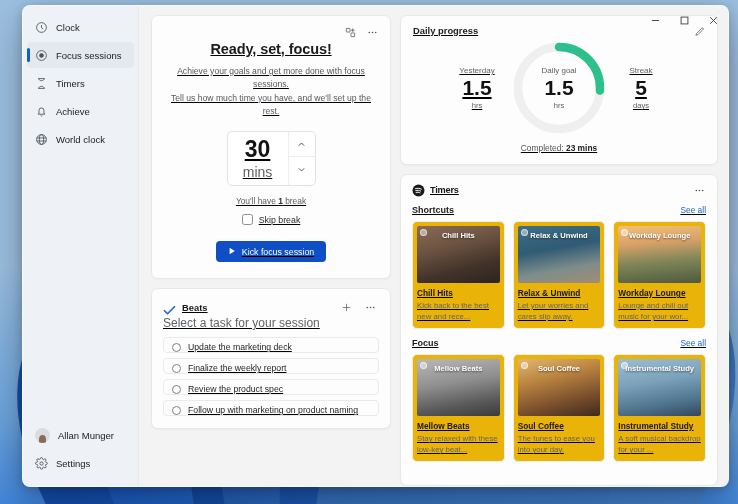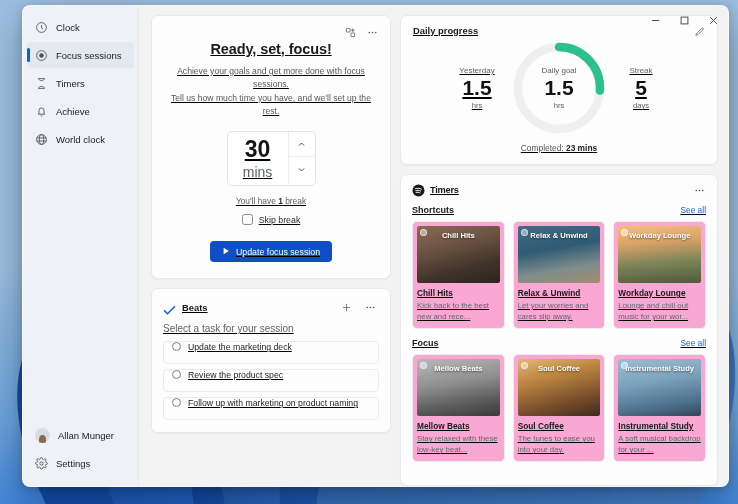--- a/index.html
+++ b/index.html
@@ -144,25 +144,25 @@
     height: 21px; padding: 0 12px;
     display: flex; align-items: center; gap: 6px;
     font-size: 8.8px; font-family: inherit; cursor: default;
   }
   .start-btn svg { width: 8px; height: 8px; }
   
   .tasks-card { padding: 9px 11px 12px 11px; }
   .tasks-head { display: flex; align-items: center; gap: 6px; }
   .todo-ico { width: 13px; height: 11px; }
   .tasks-label { font-size: 9.4px; font-weight: bold; color: #1b1b1b; flex: 1; }
-  .tasks-sub { font-size: 10px; color: #5f6367; margin-top: 7px; }
+  .tasks-sub { font-size: 12px; color: #5f6367; }
   .task-list { margin-top: 7px; display: flex; flex-direction: column; gap: 5px; }
   .task {
-    display: flex; align-items: flex-start; gap: 7px;
-    height: 23px; padding: 0 8px;
+    display: flex; align-items: flex-end; gap: 7px;
+    height: 16px; padding: 0 8px;
     border: 1px solid #eaeaea; border-radius: 4px;
     background: #fdfdfd; cursor: default;
   }
   .radio { width: 9px; height: 9px; border: 1.1px solid #7f8386; border-radius: 50%; flex: 0 0 9px; }
   .task-text { font-size: 8.7px; color: #1c1e20; }
   
   .prog-card { padding: 9px 12px 11px 12px; position: relative; }
   .prog-head { font-size: 9.4px; font-weight: bold; color: #1b1b1b; }
   .pencil { position: absolute; top: 7px; right: 9px; width: 17px; height: 17px;
     display: flex; align-items: center; justify-content: center; color: #4b4f53; cursor: default; border-radius: 3px; }
@@ -187,21 +187,21 @@
   .spot-name { font-size: 9.2px; font-weight: bold; color: #151515; letter-spacing: -.2px; }
   .spot-more { position: absolute; top: 7px; right: 9px; width: 17px; height: 17px;
     display: flex; align-items: center; justify-content: center; color: #4b4f53; border-radius: 3px; cursor: default; }
   .spot-more svg { width: 11px; height: 11px; }
   .sec-head { display: flex; align-items: baseline; justify-content: space-between; margin-top: 9px; }
   .sec-title { font-size: 9px; font-weight: bold; color: #1b1b1b; }
   .see-all { font-size: 8.4px; color: #1264c4; cursor: default; }
   .tiles { display: flex; gap: 8px; margin-top: 6px; }
   .tile {
     flex: 1; border: 1px solid #ededed; border-radius: 5px;
-    background: #f9a8d4; padding: 4px 4px 6px 4px; cursor: default; overflow: hidden;
+    background: #eab308; padding: 4px 4px 6px 4px; cursor: default; overflow: hidden;
   }
   .art {
     position: relative; width: 100%; height: 57px; border-radius: 2px;
     overflow: hidden; display: block;
   }
   .art-badge {
     position: absolute; top: 3px; left: 3px; width: 7px; height: 7px;
     border-radius: 50%; background: rgba(255,255,255,.45);
     border: .8px solid rgba(255,255,255,.6);
   }
@@ -381,21 +381,21 @@
           <span class="skip-label">Skip break</span>
         </div>
 
         <div class="start-wrap">
           <button class="start-btn">
             <span>
               <svg viewBox="0 0 10 10" fill="currentColor">
                   <path d="M2 1l6.5 4L2 9z"></path>
                 </svg>
             </span>
-            <span>Update focus session</span>
+            <span>Kick focus session</span>
           </button>
         </div>
       </div>
 
       <div class="card tasks-card">
         <div class="tasks-head">
           <span class="todo-ico">
             <svg viewBox="0 0 26 22" fill="none" stroke="#2267d4" stroke-width="3.4" stroke-linecap="round" stroke-linejoin="round">
               <path d="M3 11.5l6 6L23 3.5"></path>
             </svg>
@@ -415,20 +415,24 @@
           </span>
         </div>
         <div class="tasks-sub">Select a task for your session</div>
         <div class="task-list">
           <div class="task">
             <span class="radio"></span>
             <span class="task-text">Update the marketing deck</span>
           </div>
           <div class="task">
             <span class="radio"></span>
+            <span class="task-text">Finalize the weekly report</span>
+          </div>
+          <div class="task">
+            <span class="radio"></span>
             <span class="task-text">Review the product spec</span>
           </div>
           <div class="task">
             <span class="radio"></span>
             <span class="task-text">Follow up with marketing on product naming</span>
           </div>
         </div>
       </div>
     </div>
 

